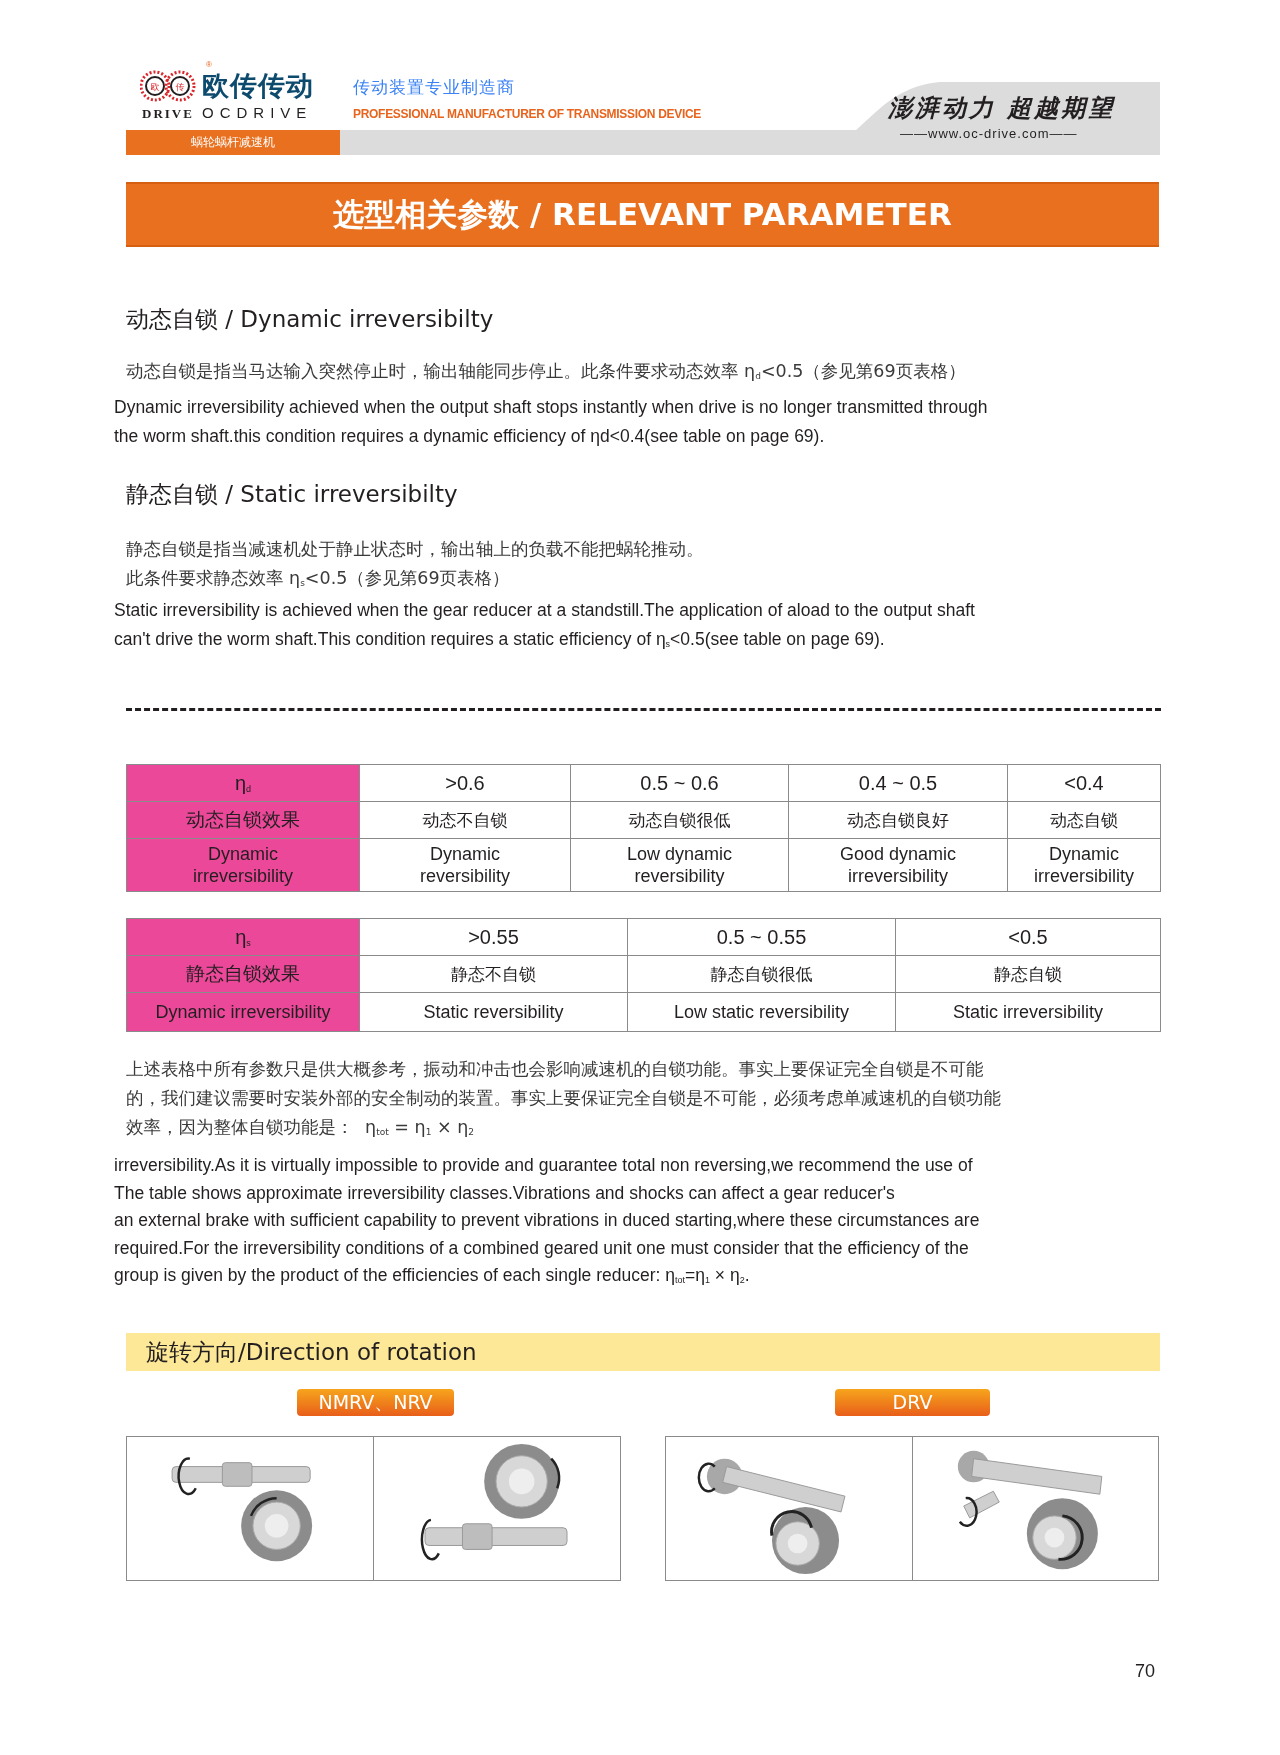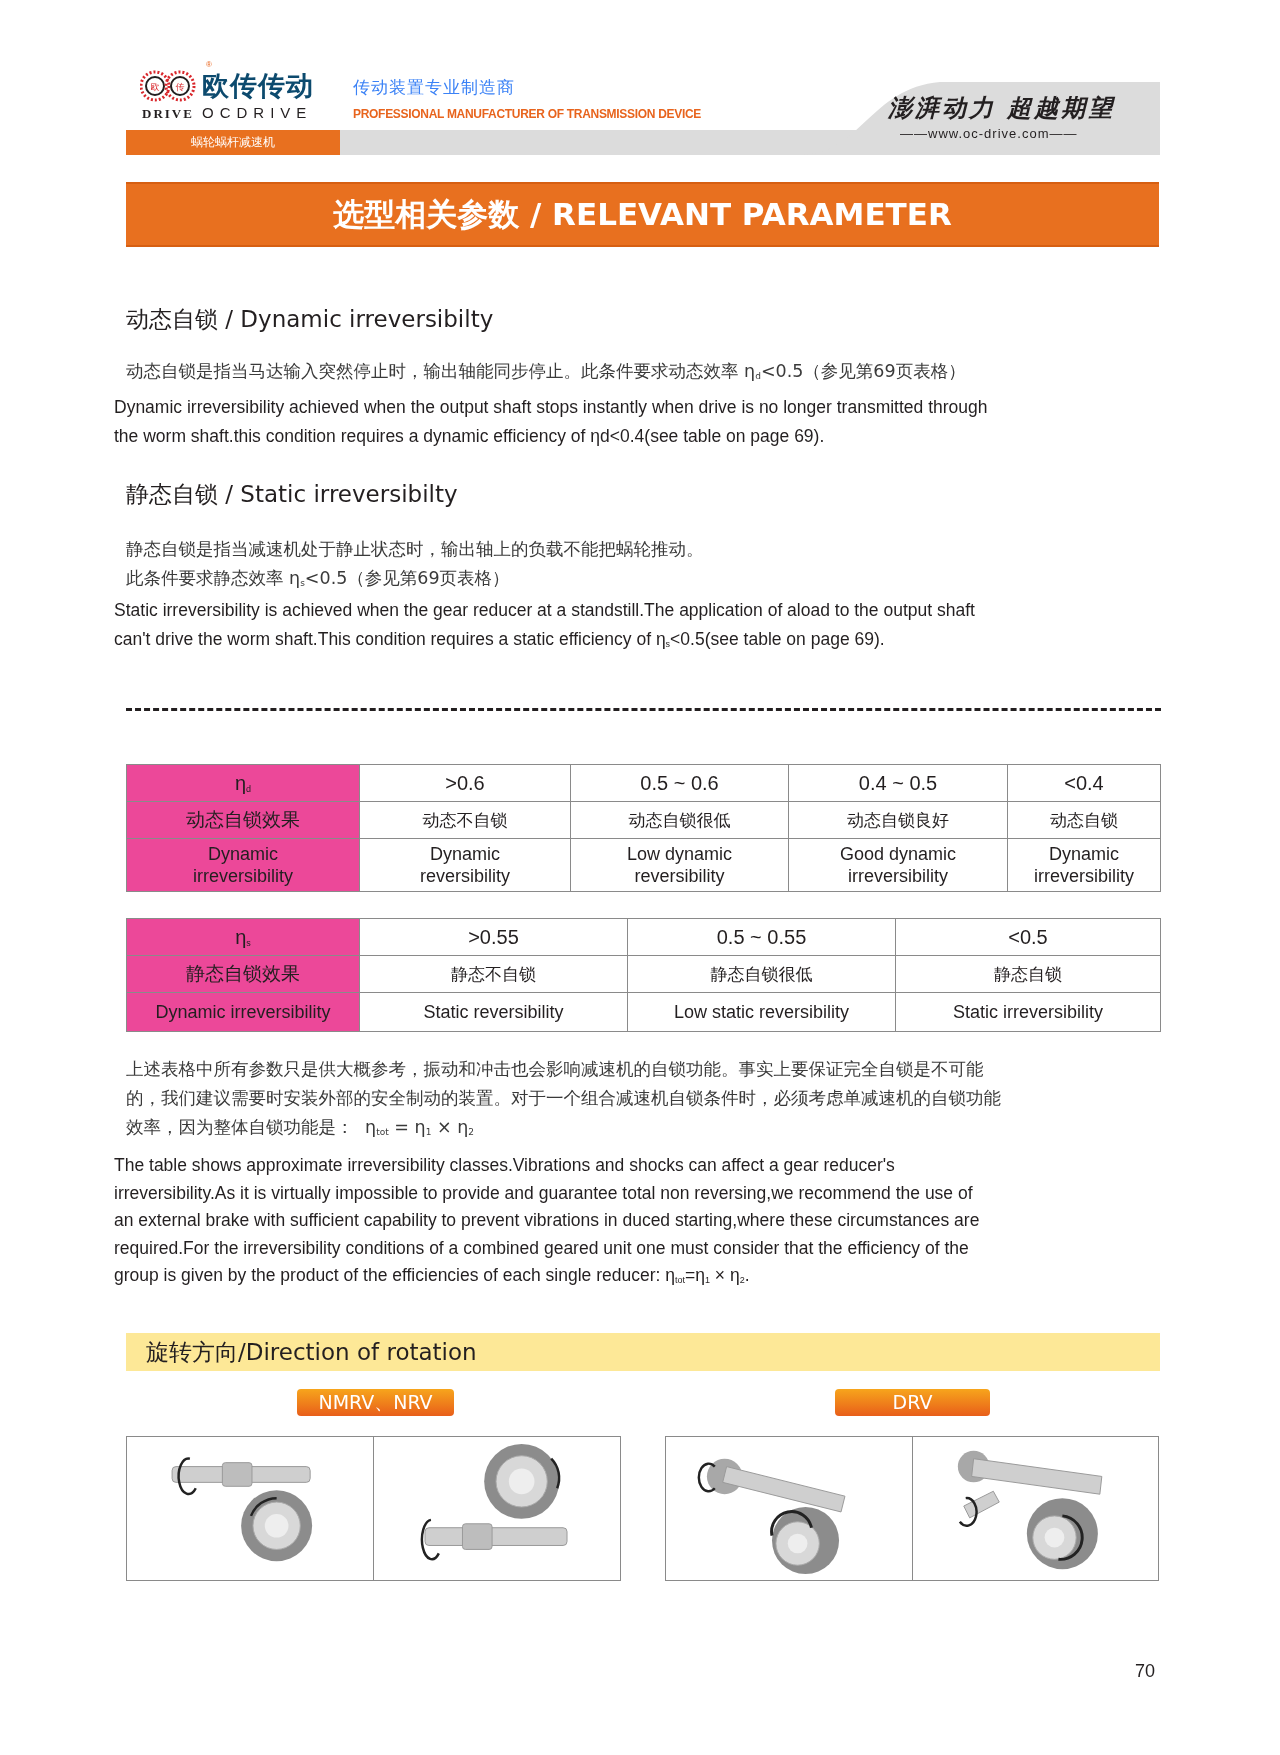--- a/index.html
+++ b/index.html
@@ -168,29 +168,29 @@
     <td class="y">Dynamic irreversibility</td>
     <td>Static reversibility</td>
     <td>Low static reversibility</td>
     <td>Static irreversibility</td>
   </tr>
 </tbody>
   </table>
 
 <div class="abs cn" style="top:1055px;line-height:29px;color:#3a3a3a">
   <div>上述表格中所有参数只是供大概参考，振动和冲击也会影响减速机的自锁功能。事实上要保证完全自锁是不可能</div>
-  <div>的，我们建议需要时安装外部的安全制动的装置。对于一个组合减速机自锁条件时，必须考虑单减速机的自锁功能</div>
+  <div>的，我们建议需要时安装外部的安全制动的装置。事实上要保证完全自锁是不可能，必须考虑单减速机的自锁功能</div>
   <div><span>效率，因为整体自锁功能是：</span>
     <span style="margin-left:6px"><span>η</span><sub>tot</sub><span> = </span><span>η</span><sub>1</sub><span> × </span><span>η</span><sub>2</sub></span>
   </div>
 </div>
 
 <div class="abs en" style="top:1152px;line-height:27.5px">
+  <div>irreversibility.As it is virtually impossible to provide and guarantee total non reversing,we recommend the use of</div>
   <div>The table shows approximate irreversibility classes.Vibrations and shocks can affect a gear reducer's</div>
-  <div>irreversibility.As it is virtually impossible to provide and guarantee total non reversing,we recommend the use of</div>
   <div>an external brake with sufficient capability to prevent vibrations in duced starting,where these circumstances are</div>
   <div>required.For the irreversibility conditions of a combined geared unit one must consider that the efficiency of the</div>
   <div><span>group is given by the product of the efficiencies of each single reducer: </span><span>η</span><sub>tot</sub><span>=</span><span>η</span><sub>1</sub><span> × </span><span>η</span><sub>2</sub><span>.</span></div>
 </div>
 
 <div class="abs rot-band">旋转方向/Direction of rotation</div>
 
 <div class="abs badge" style="left:297px;width:157px">NMRV、NRV</div>
 <div class="abs badge" style="left:835px;width:155px">DRV</div>
 

